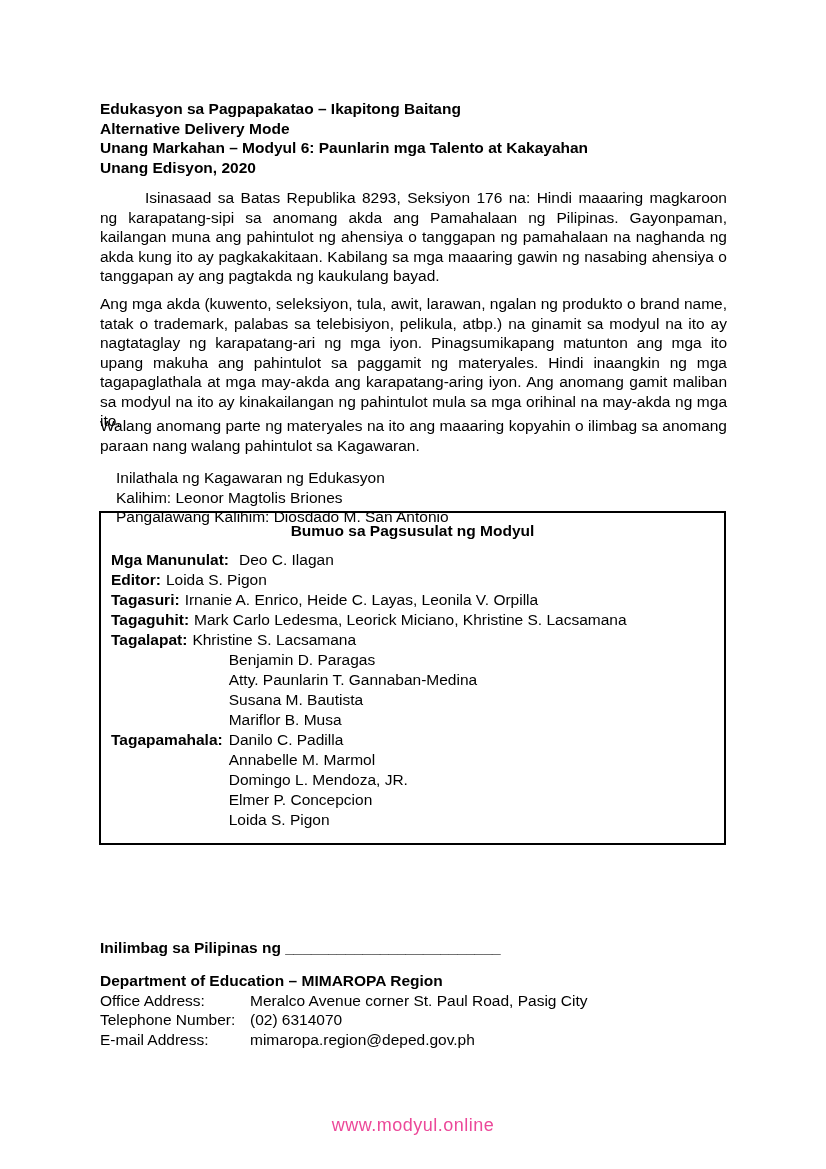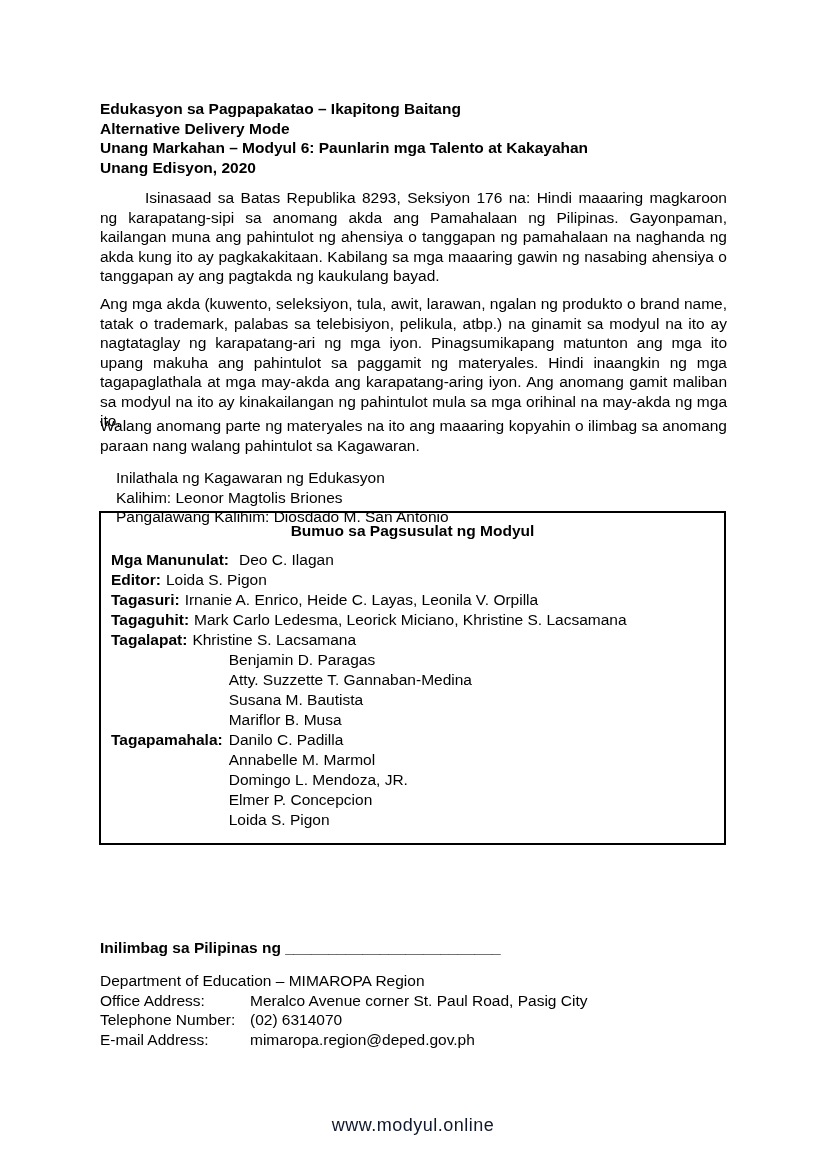--- a/index.html
+++ b/index.html
@@ -72,31 +72,31 @@
     left: 100px;
     font-weight: bold;
     white-space: nowrap;
   }
   .dept-block {
     position: absolute;
     top: 971px;
     left: 100px;
     width: 627px;
   }
-  .dept-title { font-weight: normal; }
+  .dept-title { font-weight: bold; }
   .contact-row { display: flex; }
   .contact-label { width: 150px; flex: 0 0 150px; }
   .contact-value { flex: 1; }
   .watermark {
     position: absolute;
     top: 1116px;
     left: 0;
     width: 826px;
     text-align: center;
-    color: #0f172a;
+    color: #ec4899;
     font-size: 18px;
     letter-spacing: 0.5px;
   }
 </style>
 </head>
 <body>
 
 <div class="page">
 
   <div class="header-block">
@@ -132,21 +132,21 @@
       <span class="credit-label">Tagaguhit:</span><span class="credit-value">Mark Carlo Ledesma, Leorick Miciano, Khristine S. Lacsamana</span>
     </div>
     <div class="credit-row">
       <span class="credit-label">Tagalapat:</span><span class="credit-value">Khristine S. Lacsamana</span>
     </div>
 
     <div class="managers-row">
       <span class="credit-label">Tagapamahala:</span>
       <div class="managers-list">
         <div>Benjamin D. Paragas</div>
-        <div>Atty. Suzzette T. Gannaban-Medina</div>
+        <div>Atty. Paunlarin T. Gannaban-Medina</div>
         <div>Susana M. Bautista</div>
         <div>Mariflor B. Musa</div>
         <div>Danilo C. Padilla</div>
         <div>Annabelle M. Marmol</div>
         <div>Domingo L. Mendoza, JR.</div>
         <div>Elmer P. Concepcion</div>
         <div>Loida S. Pigon</div>
       </div>
     </div>
   </div>

